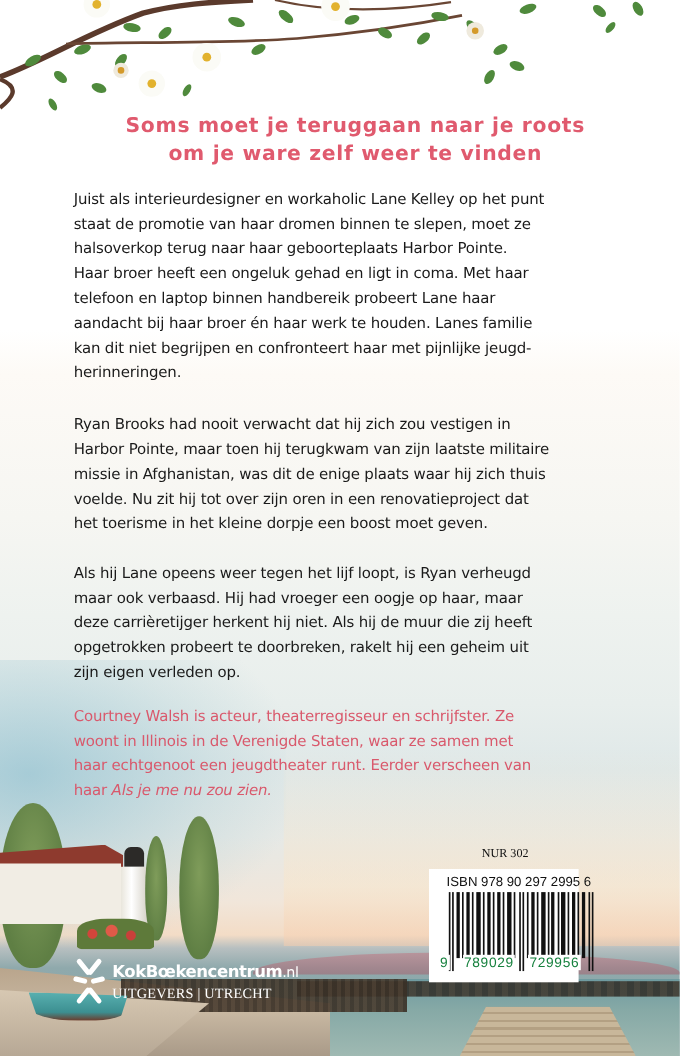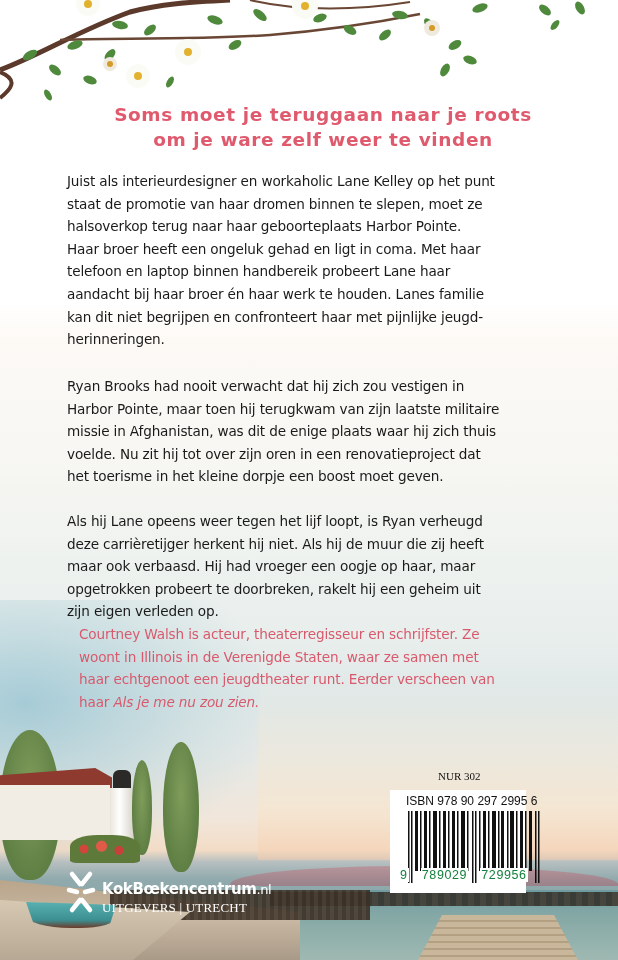--- a/index.html
+++ b/index.html
@@ -55,21 +55,21 @@
     position: absolute; left: 67px; width: 520px;
     font-family: "DejaVu Sans", sans-serif;
     font-size: 13.6px;
     line-height: 22.6px;
     color: #1a1a1a;
     letter-spacing: -0.15px;
   }
   .p1 { top: 170px; }
   .p2 { top: 375px; }
   .p3 { top: 510px; }
-  .p4 { top: 623px; color: #d9596c; margin-left: 12px; }
+  .p4 { top: 640px; color: #d9596c; }
   .body-text .line { display: block; white-space: nowrap; }
   .body-text em { font-style: italic; }
 
   
   .scene { position: absolute; left: 0; top: 730px; width: 618px; height: 230px; }
   .ground {
     position: absolute; left: 0; top: 150px; width: 300px; height: 80px;
     background: linear-gradient(180deg, #b9a58c 0%, #c8b8a2 50%, #a99a88 100%);
     clip-path: polygon(0 0, 100% 40%, 100% 100%, 0 100%);
   }
@@ -138,21 +138,21 @@
   .boat {
     position: absolute; left: 26px; top: 172px; width: 90px; height: 26px;
     background: linear-gradient(180deg, #59b0b0 0%, #3c8f91 70%, #6e3a2a 100%);
     border-radius: 0 0 40% 50%;
     clip-path: polygon(0 0, 100% 12%, 92% 100%, 10% 100%);
   }
 
   
   .publisher {
     position: absolute; left: 66px; top: 870px;
-    display: flex; align-items: flex-end; gap: 6px;
+    display: flex; align-items: center; gap: 6px;
     color: #ffffff;
   }
   .publisher-mark { width: 30px; height: 44px; }
   .publisher-name {
     font-family: "DejaVu Sans", sans-serif;
     font-weight: bold; font-size: 15px; letter-spacing: -0.4px;
     line-height: 16px;
   }
   .publisher-name .tld { font-weight: normal; font-size: 13px; }
   .publisher-sub {
@@ -270,22 +270,22 @@
     <span class="line">halsoverkop terug naar haar geboorteplaats Harbor Pointe.</span>
     <span class="line">Haar broer heeft een ongeluk gehad en ligt in coma. Met haar</span>
     <span class="line">telefoon en laptop binnen handbereik probeert Lane haar</span>
     <span class="line">aandacht bij haar broer én haar werk te houden. Lanes familie</span>
     <span class="line">kan dit niet begrijpen en confronteert haar met pijnlijke jeugd-</span>
     <span class="line">herinneringen.</span>
   </div>
 
   <div class="body-text p3">
     <span class="line">Als hij Lane opeens weer tegen het lijf loopt, is Ryan verheugd</span>
+    <span class="line">maar ook verbaasd. Hij had vroeger een oogje op haar, maar</span>
     <span class="line">deze carrièretijger herkent hij niet. Als hij de muur die zij heeft</span>
-    <span class="line">maar ook verbaasd. Hij had vroeger een oogje op haar, maar</span>
     <span class="line">opgetrokken probeert te doorbreken, rakelt hij een geheim uit</span>
     <span class="line">zijn eigen verleden op.</span>
   </div>
 
   <div class="body-text p4">
     <span class="line">Courtney Walsh is acteur, theaterregisseur en schrijfster. Ze</span>
     <span class="line">woont in Illinois in de Verenigde Staten, waar ze samen met</span>
     <span class="line">haar echtgenoot een jeugdtheater runt. Eerder verscheen van</span>
     <span class="line"><span>haar </span><em>Als je me nu zou zien.</em></span>
   </div>

